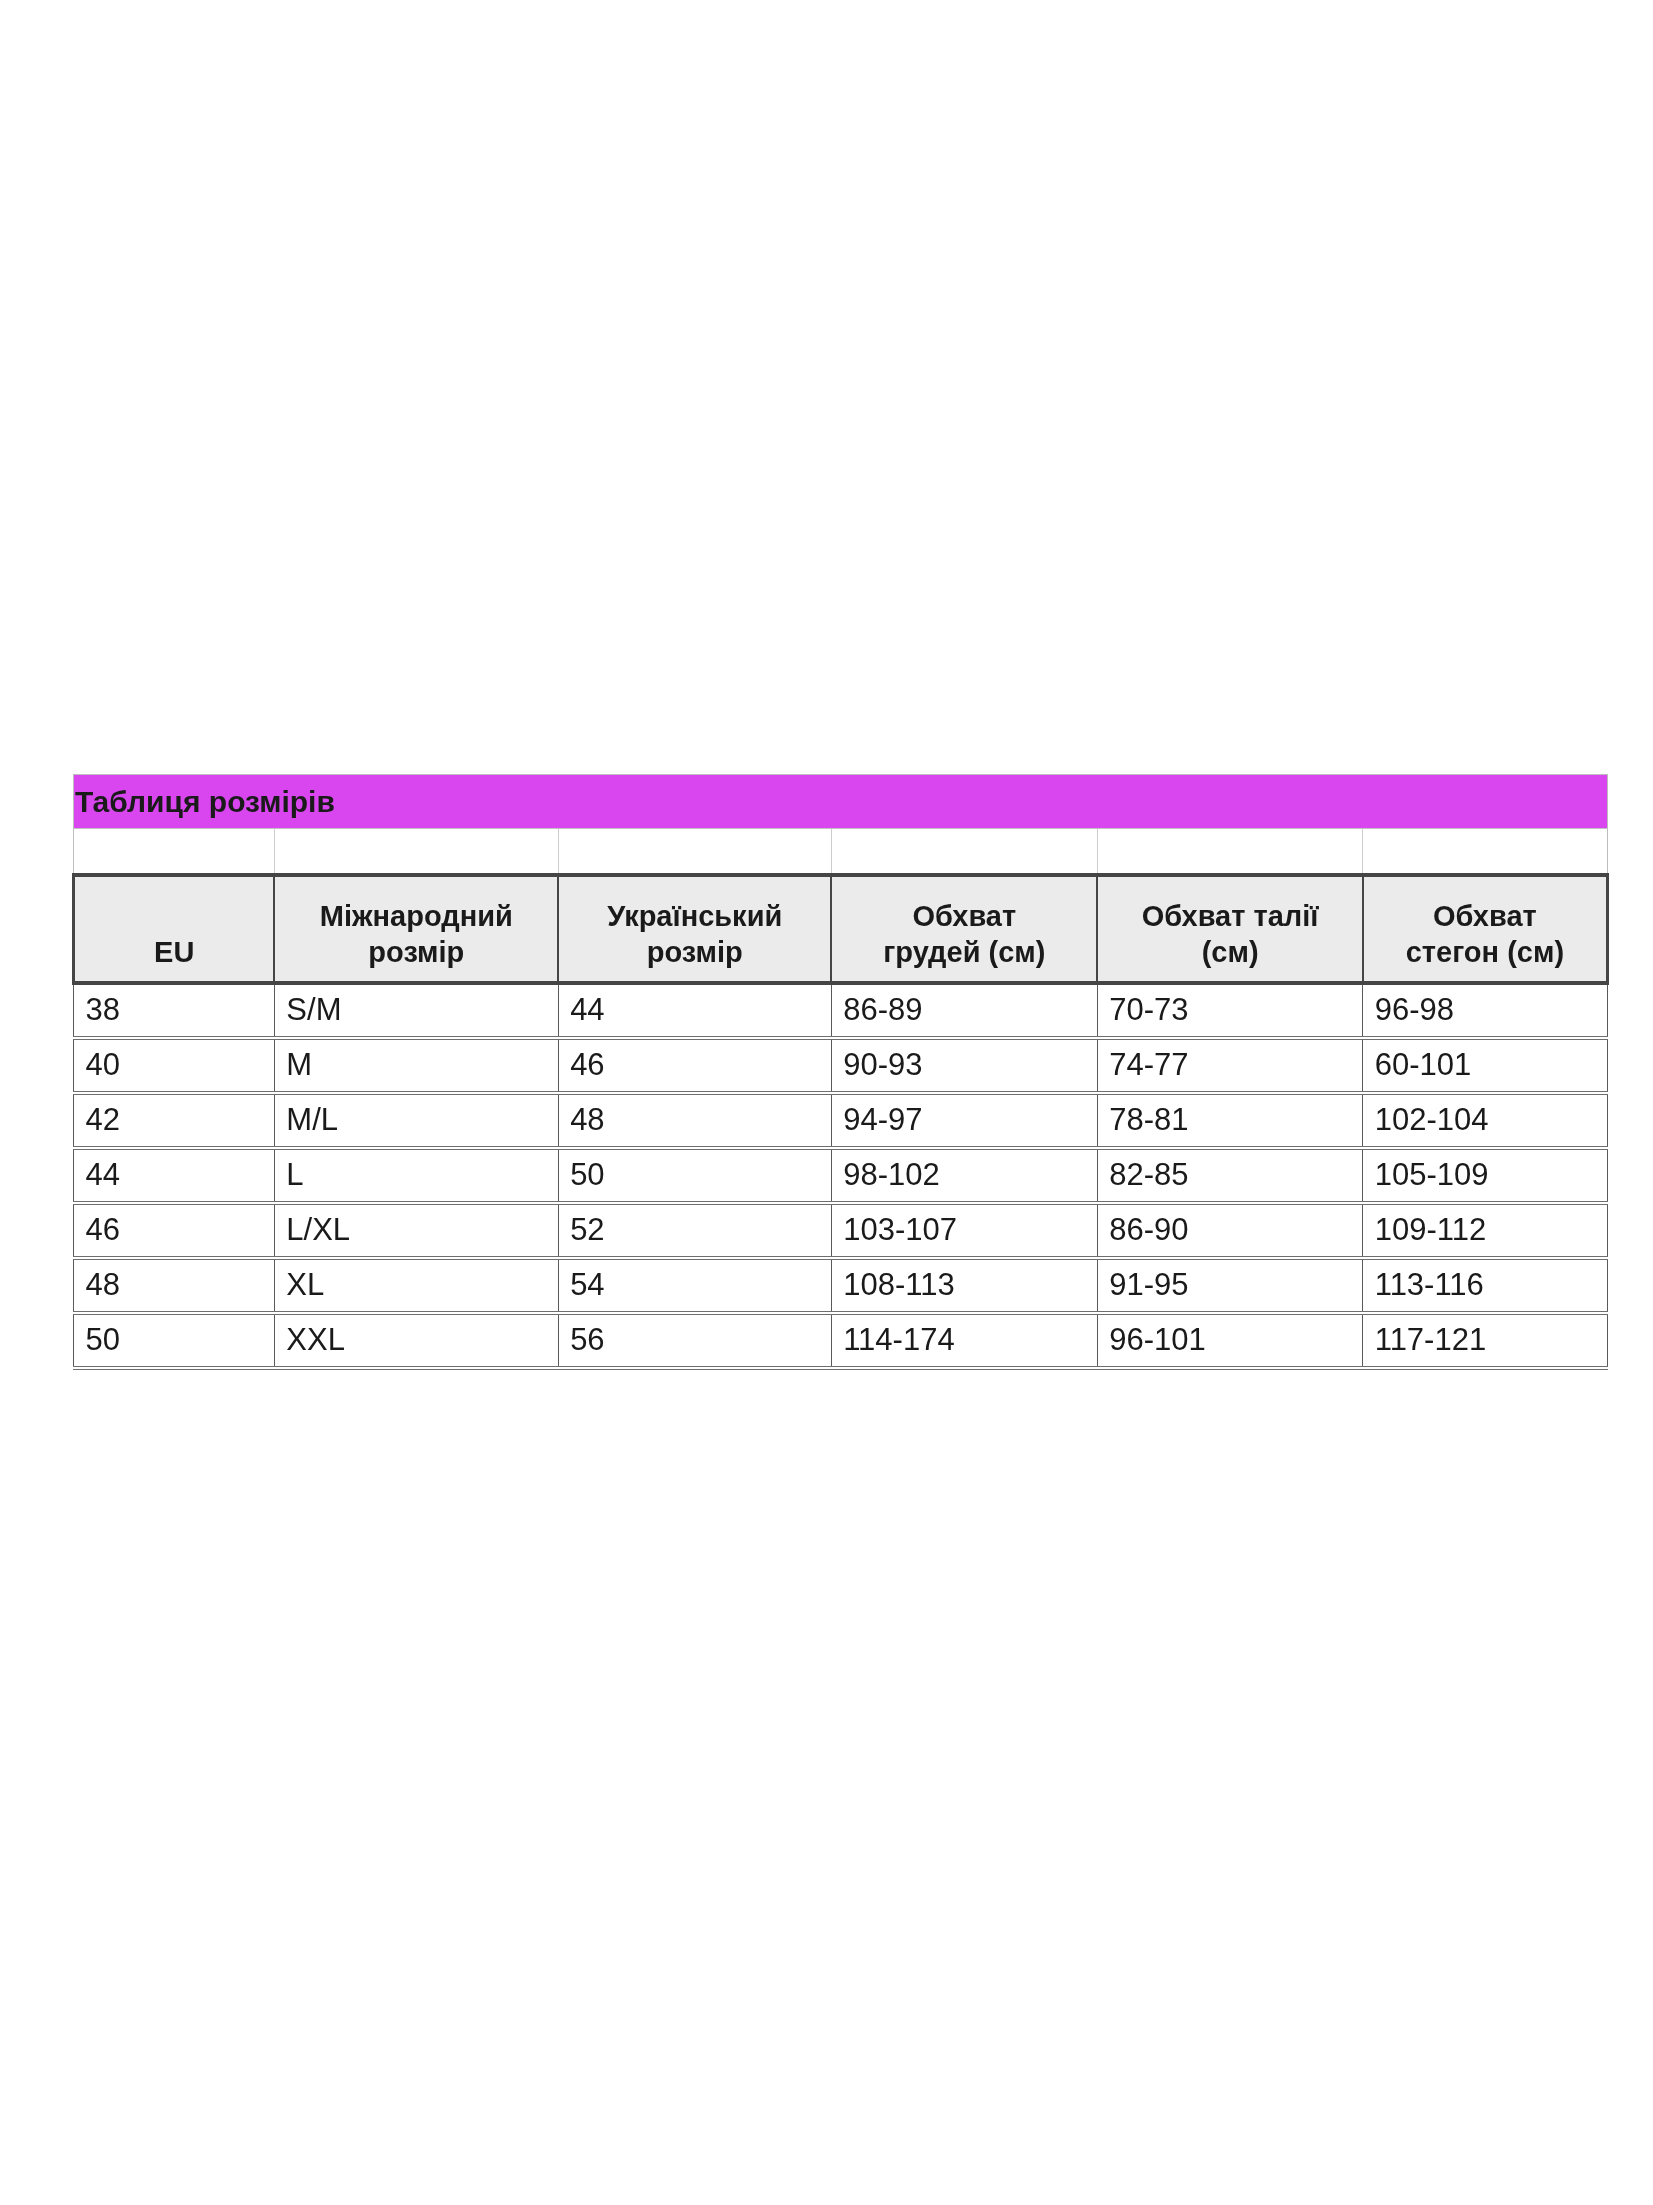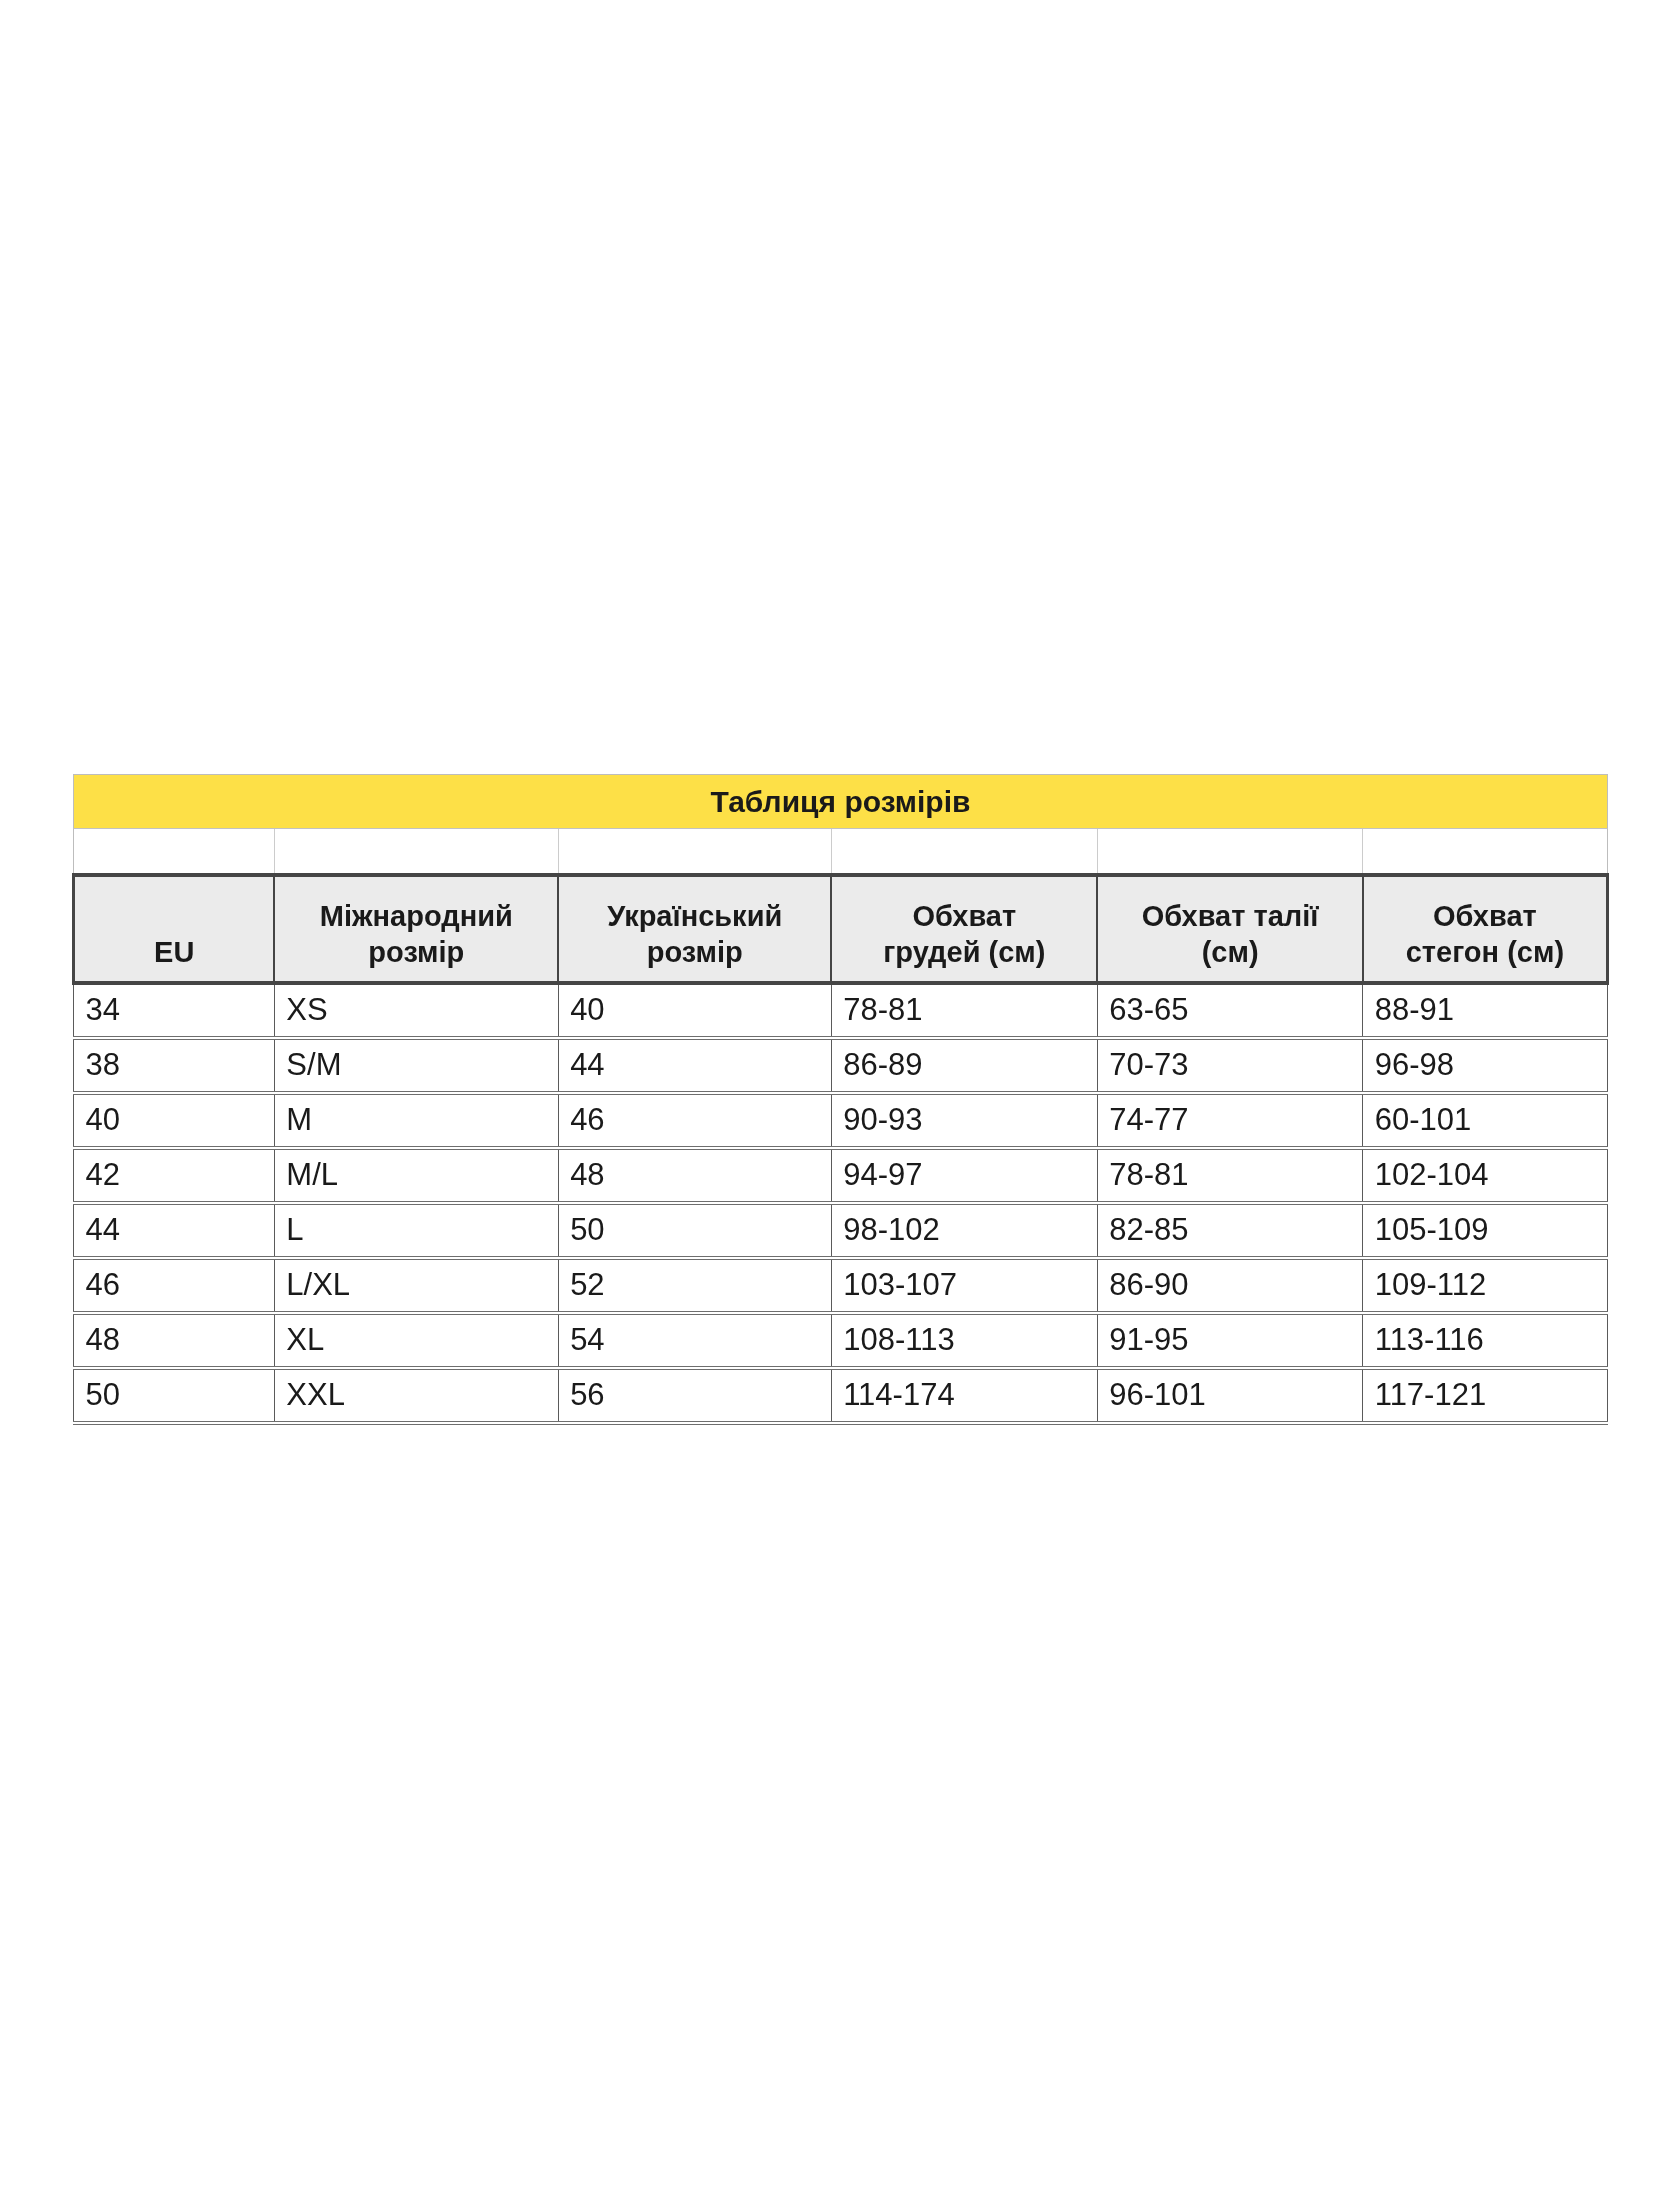--- a/index.html
+++ b/index.html
@@ -23,25 +23,25 @@
   table.size-table {
     width: 100%;
     border-collapse: collapse;
     table-layout: fixed;
   }
   
   tr.title-row td {
     height: 51px;
     border: 1.6px solid #bdbdbd;
     border-bottom: 1.6px solid #c2c2c2;
-    text-align: center;
+    text-align: left;
     vertical-align: middle;
     font-size: 30px;
     font-weight: bold;
-    background: #fde047;
+    background: #d946ef;
     white-space: nowrap;
   }
   
   tr.spacer-row td {
     height: 42px;
     border-left: 1.6px solid #cccccc;
     border-right: 1.6px solid #cccccc;
     background: #ffffff;
   }
   tr.spacer-row td:first-child { border-left: 1.6px solid #bdbdbd; }
@@ -113,28 +113,20 @@
           <th>Обхват
 грудей (см)</th>
           <th>Обхват талії
 (см)</th>
           <th>Обхват
 стегон (см)</th>
         </tr>
     </thead>
     <tbody id="size-table-body">
         <tr>
-          <td>34</td>
-          <td>XS</td>
-          <td>40</td>
-          <td>78-81</td>
-          <td>63-65</td>
-          <td>88-91</td>
-        </tr>
-        <tr>
           <td>38</td>
           <td>S/M</td>
           <td>44</td>
           <td>86-89</td>
           <td>70-73</td>
           <td>96-98</td>
         </tr>
         <tr>
           <td>40</td>
           <td>M</td>

